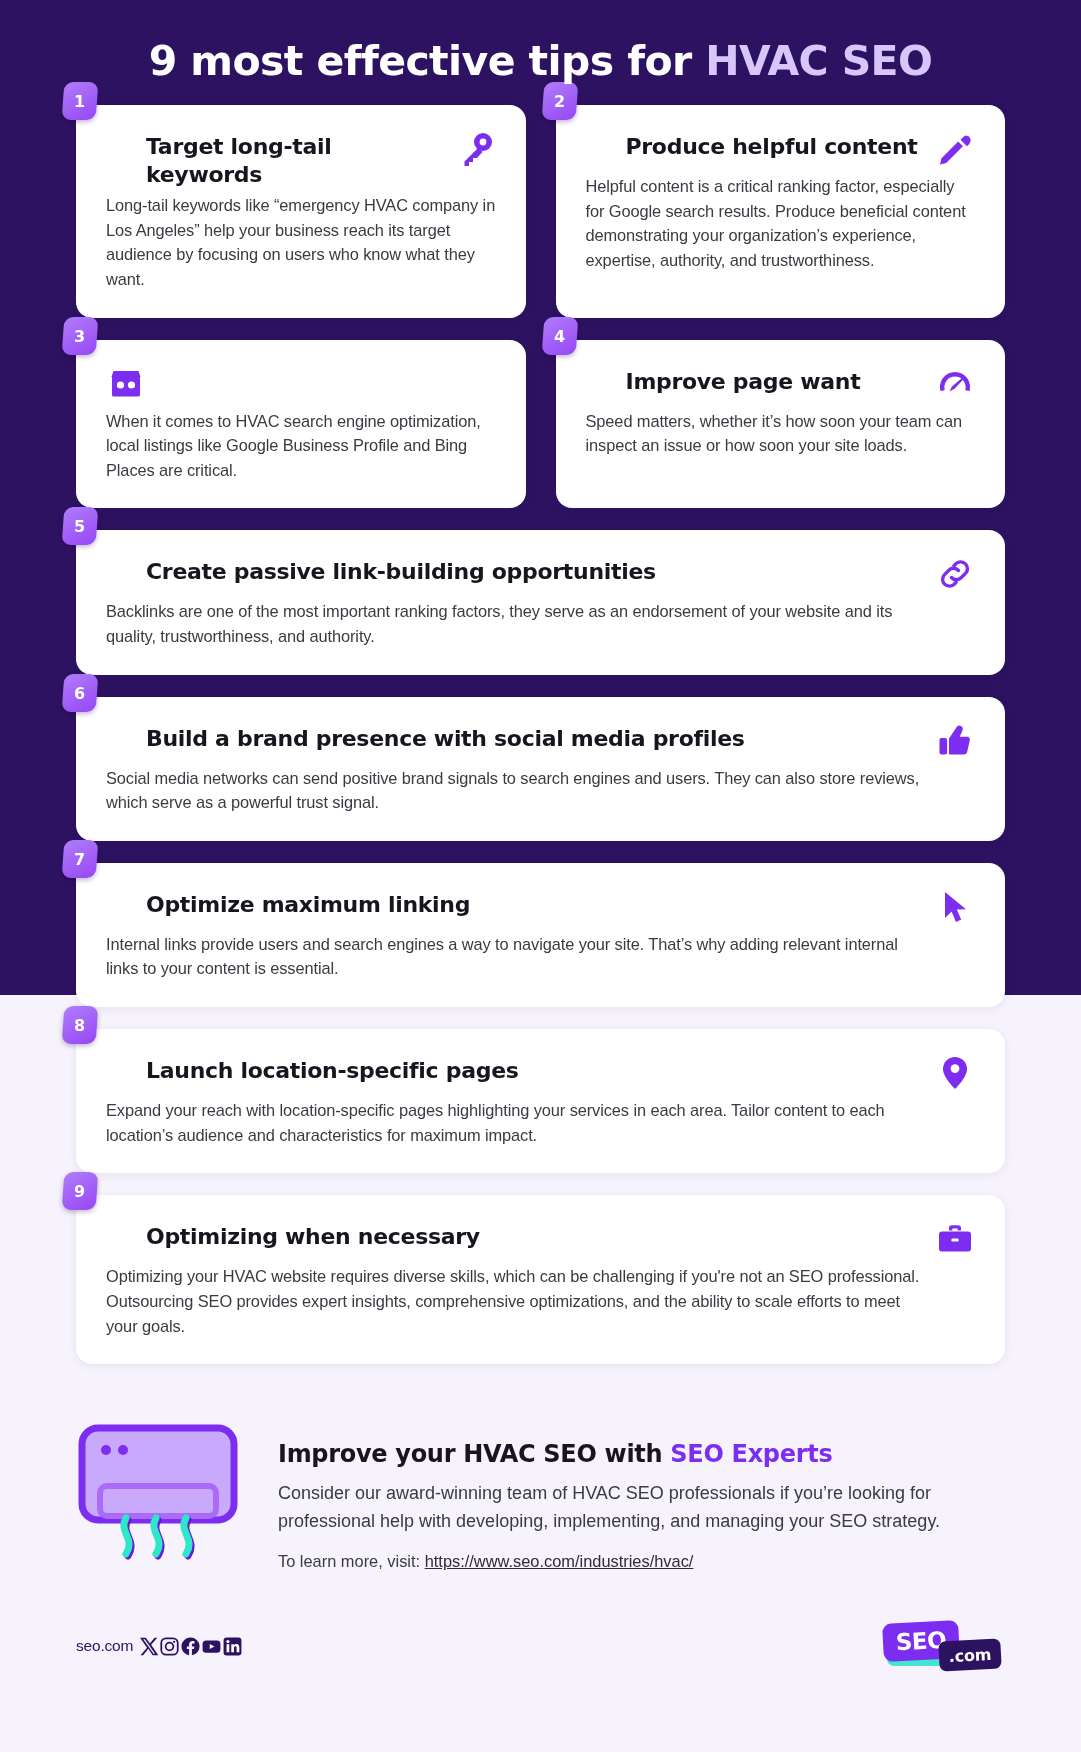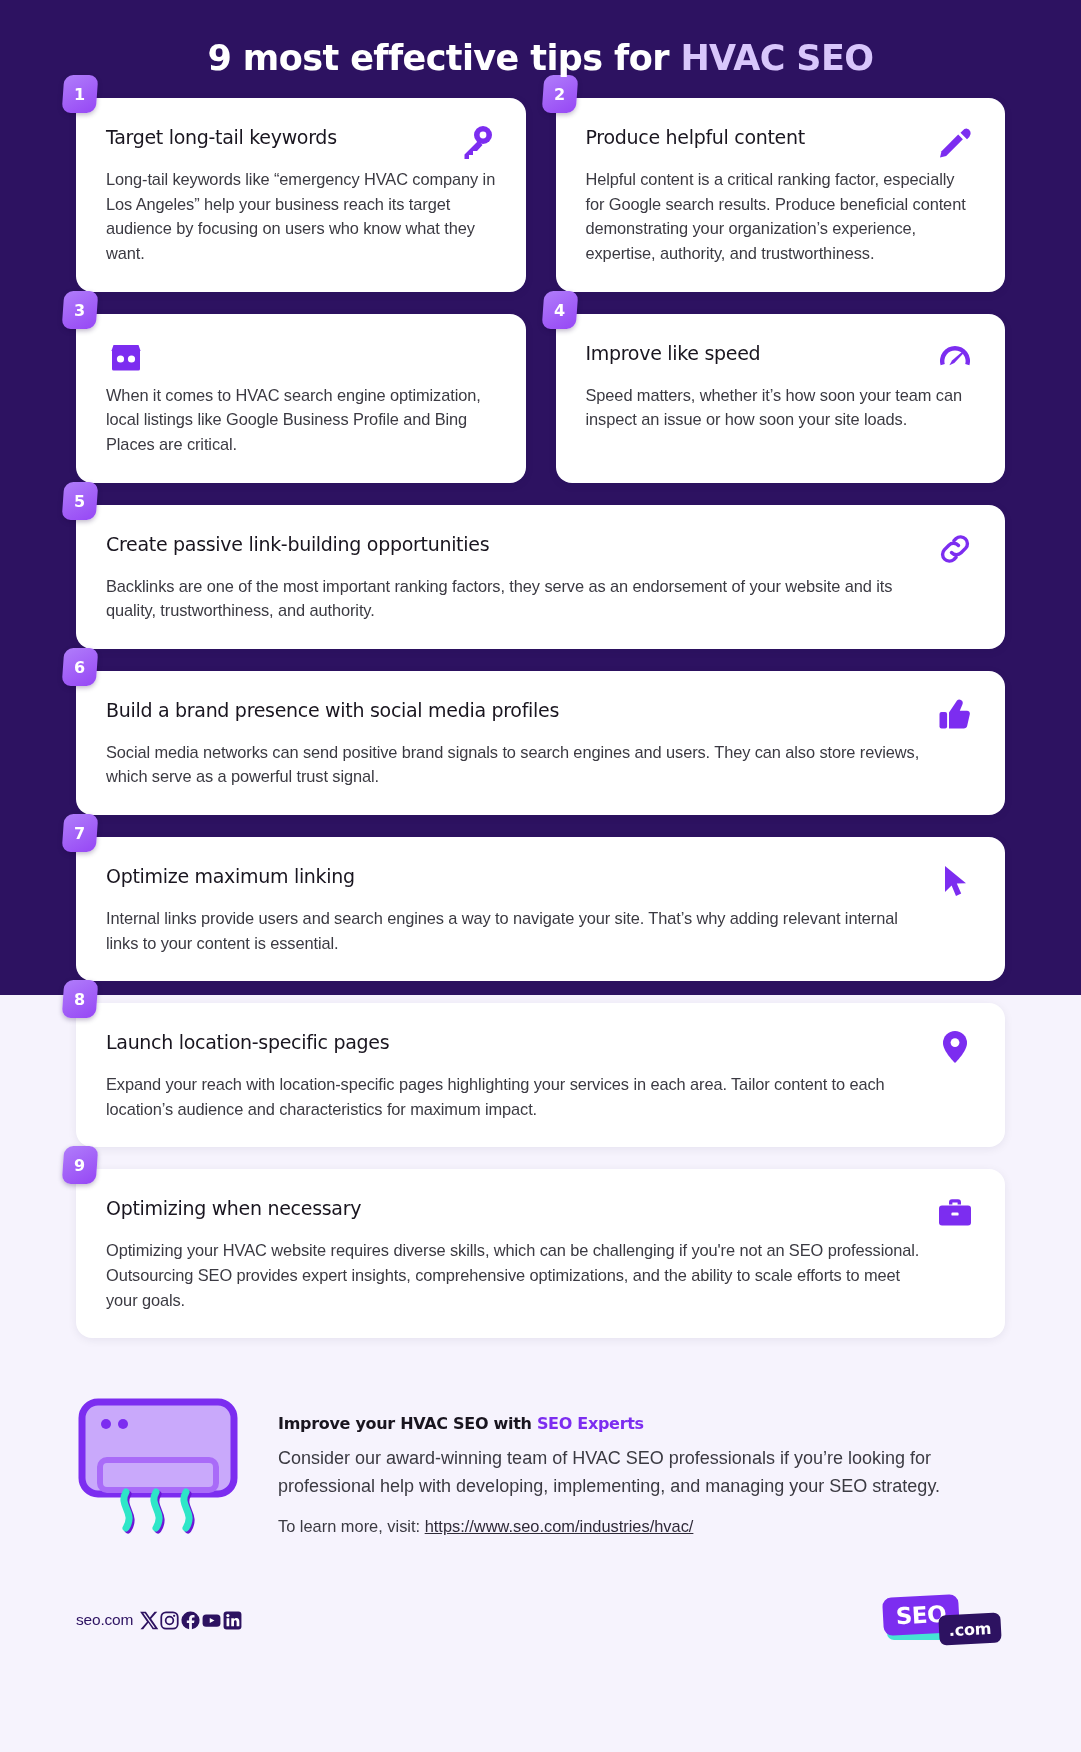--- a/index.html
+++ b/index.html
@@ -39,21 +39,21 @@
   
   .header {
     position: relative;
     z-index: 4;
     text-align: center;
     padding-top: 38px;
     padding-bottom: 20px;
   }
   .title {
     font-family: "DejaVu Sans", sans-serif;
-    font-size: 35px;
+    font-size: 41px;
     font-weight: 700;
     letter-spacing: -0.6px;
     color: #ffffff;
     line-height: 1.15;
   }
   .title .accent { color: #d8c6fb; }
 
   
   .cards {
     position: relative;
@@ -99,26 +99,27 @@
   .badge span { transform: skewX(4deg); }
 
   .card-head {
     display: flex;
     align-items: flex-start;
     justify-content: space-between;
     gap: 14px;
   }
   .card-title {
     font-family: "DejaVu Sans", sans-serif;
-    font-size: 19px;
-    font-weight: 400;
+    font-size: 22px;
+    font-weight: 700;
     color: #19151f;
     letter-spacing: -0.3px;
     line-height: 1.25;
     flex: 1 1 auto;
+    margin-left: 40px;
   }
   .card-body {
     margin-top: 5px;
     font-size: 16.4px;
     line-height: 1.5;
     color: #3b3a42;
     letter-spacing: -0.1px;
   }
   .icon-slot {
     flex: 0 0 auto;
@@ -137,21 +138,21 @@
     z-index: 3;
     display: flex;
     align-items: flex-start;
     gap: 34px;
     padding: 36px 76px 0 76px;
   }
   .cta-art { flex: 0 0 auto; width: 168px; }
   .cta-text { flex: 1 1 auto; padding-top: 18px; }
   .cta-title {
     font-family: "DejaVu Sans", sans-serif;
-    font-size: 16px;
+    font-size: 24px;
     font-weight: 700;
     color: #19151f;
     letter-spacing: -0.3px;
   }
   .cta-title .hl { color: #7c2df0; }
   .cta-p {
     margin-top: 12px;
     font-size: 18px;
     line-height: 1.55;
     color: #3b3a42;
@@ -290,21 +291,21 @@
           </div>
         </div>
         <div class="card-body">When it comes to HVAC search engine optimization, local listings like Google Business Profile and Bing Places are critical.</div>
       </div>
 
       <div class="card">
         <div class="badge">
             <span>4</span>
           </div>
         <div class="card-head">
-          <div class="card-title">Improve like speed</div>
+          <div class="card-title">Improve page want</div>
           <div class="icon-slot">
             <svg viewBox="0 0 40 40">
                 <g fill="#7c2df0">
                   <path d="M20 8a15 15 0 0 1 14.4 19.3l-4.2-1.3A10.6 10.6 0 1 0 9.8 26l-4.2 1.3A15 15 0 0 1 20 8z"></path>
                   <path d="M27.5 13.5 17 22.5l-2.6 4.8 4.9-2.4 9.6-10.1z"></path>
                 </g>
               </svg>
           </div>
         </div>
         <div class="card-body">Speed matters, whether it’s how soon your team can inspect an issue or how soon your site loads.</div>

